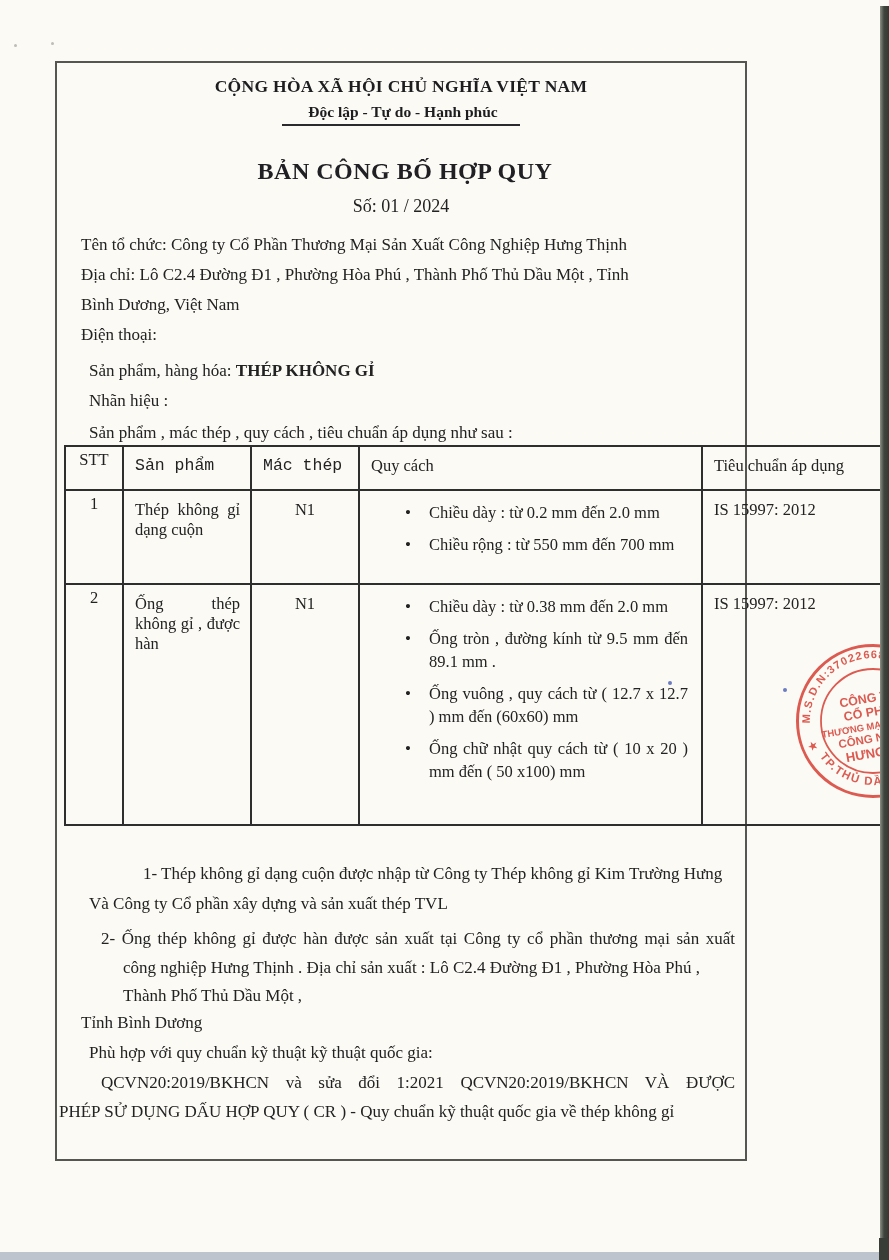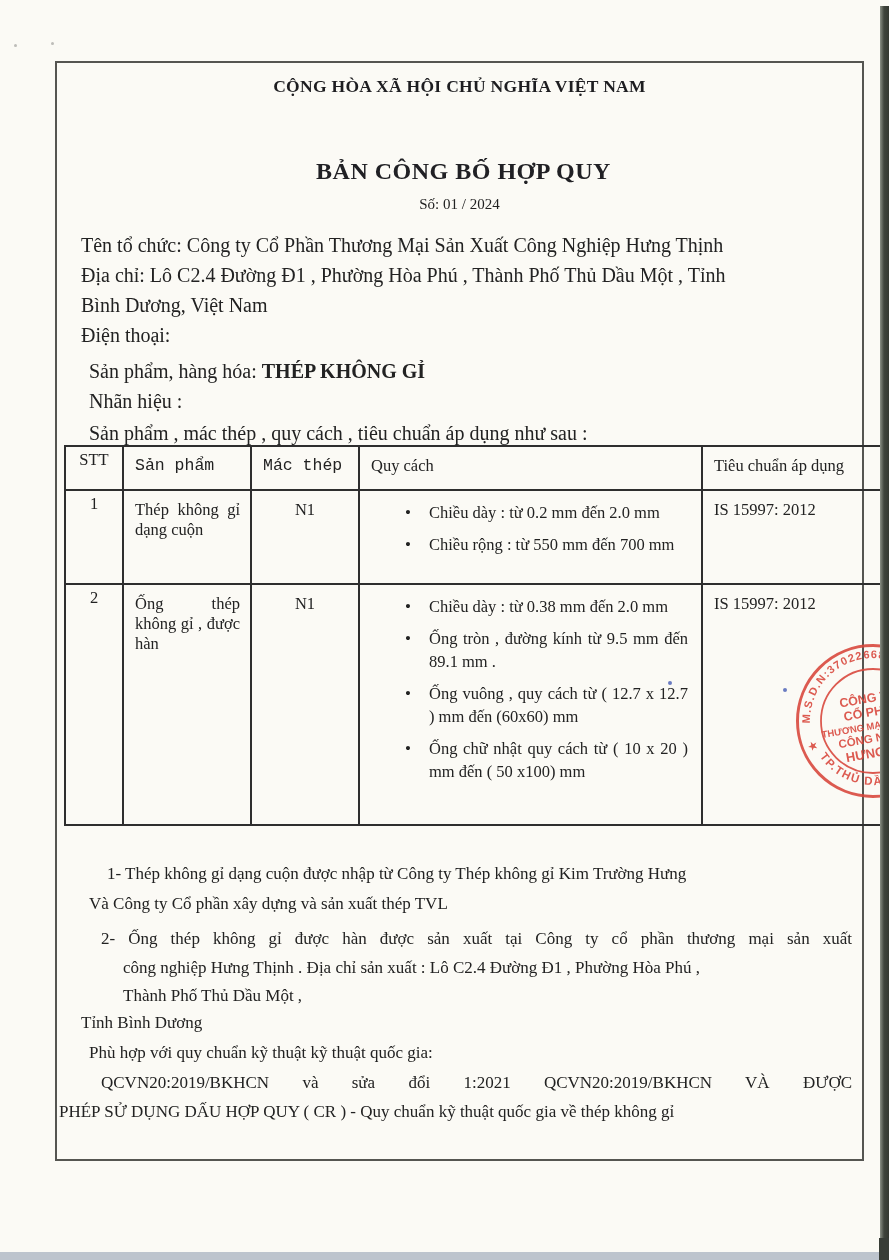--- a/index.html
+++ b/index.html
@@ -7,45 +7,45 @@
     width:889px; height:1260px;
     font-family:"Liberation Serif","DejaVu Serif",serif;
     background:#ffffff;
   }
   .page {
     position:relative; width:889px; height:1260px;
     background:#fbfaf5; overflow:hidden; color:#1f1f1f;
   }
   
   .frame {
-    position:absolute; left:55px; top:61px; width:809px; height:1100px;
+    position:absolute; left:55px; top:61px; width:692px; height:1100px;
     border:2px solid #555551; box-sizing:border-box; background:transparent;
   }
   .hdr-republic {
     position:absolute; top:13px; left:0; right:0; text-align:center;
     font-size:17.5px; font-weight:bold; letter-spacing:.3px; color:#1d1d20;
   }
   .hdr-motto {
     position:absolute; top:40px; left:0; right:0; text-align:center;
     font-size:15.5px; font-weight:bold; color:#1d1d20;
   }
   .hdr-motto span {
     display:inline-block; border-bottom:2px solid #2a2a2e; padding:0 22px 3px 26px;
   }
   .doc-title {
     position:absolute; top:95px; left:8px; right:0; text-align:center;
     font-size:24px; font-weight:bold; letter-spacing:.5px; color:#202024;
   }
   .doc-number {
     position:absolute; top:133px; left:0; right:0; text-align:center;
-    font-size:15px; color:#222;
+    font-size:18px; color:#222;
   }
   .info {
     position:absolute; top:167px; left:24px; right:14px;
-    font-size:20px; line-height:30px; color:#222;
+    font-size:17px; line-height:30px; color:#222;
   }
   .indent8 { padding-left:8px; }
   .bold { font-weight:bold;font-family:Liberation Serif, serif; }
   
   table.spec {
     position:absolute; top:382px; left:7px; width:774px;
     border-collapse:collapse; table-layout:fixed;
     font-size:16.5px; color:#222;
   }
   table.spec td, table.spec th {
@@ -99,20 +99,23 @@
 <body>
 
 <div class="page">
 
   <div class="speck gray" style="left:14px; top:44px;"></div>
   <div class="speck gray" style="left:51px; top:42px;"></div>
 
   <div class="frame">
 
     <div class="hdr-republic">CỘNG HÒA XÃ HỘI CHỦ NGHĨA VIỆT NAM</div>
+    <div class="hdr-motto">
+      <span>Độc lập - Tự do - Hạnh phúc</span>
+    </div>
 
     <div class="doc-title">BẢN CÔNG BỐ HỢP QUY</div>
     <div class="doc-number">Số: 01 / 2024</div>
 
     <div class="info">
       <div>Tên tổ chức: Công ty Cổ Phần Thương Mại Sản Xuất Công Nghiệp Hưng Thịnh</div>
       <div>Địa chỉ: Lô C2.4 Đường Đ1 , Phường Hòa Phú , Thành Phố Thủ Dầu Một , Tỉnh</div>
       <div>Bình Dương, Việt Nam</div>
       <div>Điện thoại:</div>
       <div class="indent8" style="margin-top:6px;">
@@ -153,21 +156,21 @@
             <li>Ống tròn , đường kính từ 9.5 mm đến 89.1 mm .</li>
             <li>Ống vuông , quy cách từ ( 12.7 x 12.7 ) mm đến (60x60) mm</li>
             <li>Ống chữ nhật quy cách từ ( 10 x 20 ) mm đến ( 50 x100) mm</li>
           </ul>
         </td>
         <td class="c-tc">IS 15997: 2012</td>
       </tr>
     </tbody>
       </table>
 
-    <div class="nline" style="top:797px; padding-left:50px;">1-  Thép không gỉ dạng cuộn được nhập từ Công ty Thép không gỉ Kim Trường Hưng</div>
+    <div class="nline" style="top:797px; padding-left:50px;margin-left:36px;">1-  Thép không gỉ dạng cuộn được nhập từ Công ty Thép không gỉ Kim Trường Hưng</div>
     <div class="nline" style="top:827px; padding-left:32px;">Và Công ty Cổ phần xây dựng và sản xuất thép TVL</div>
     <div class="nline jfull" style="top:862px; padding-left:44px;">2-  Ống thép không gỉ được hàn được sản xuất tại Công ty cổ phần thương mại sản xuất</div>
     <div class="nline" style="top:891px; padding-left:66px;">công nghiệp Hưng Thịnh . Địa chỉ sản xuất : Lô C2.4 Đường Đ1 , Phường Hòa Phú ,</div>
     <div class="nline" style="top:919px; padding-left:66px;">Thành Phố Thủ Dầu Một ,</div>
     <div class="nline" style="top:946px; padding-left:24px;">Tỉnh Bình Dương</div>
     <div class="nline" style="top:976px; padding-left:32px;">Phù hợp với quy chuẩn kỹ thuật kỹ thuật quốc gia:</div>
     <div class="nline jfull" style="top:1006px; padding-left:44px;">QCVN20:2019/BKHCN và sửa đổi 1:2021 QCVN20:2019/BKHCN VÀ ĐƯỢC</div>
     <div class="nline" style="top:1035px; padding-left:2px;">PHÉP SỬ DỤNG DẤU HỢP QUY ( CR ) -  Quy chuẩn kỹ thuật quốc gia về thép không gỉ</div>
   </div>
 

